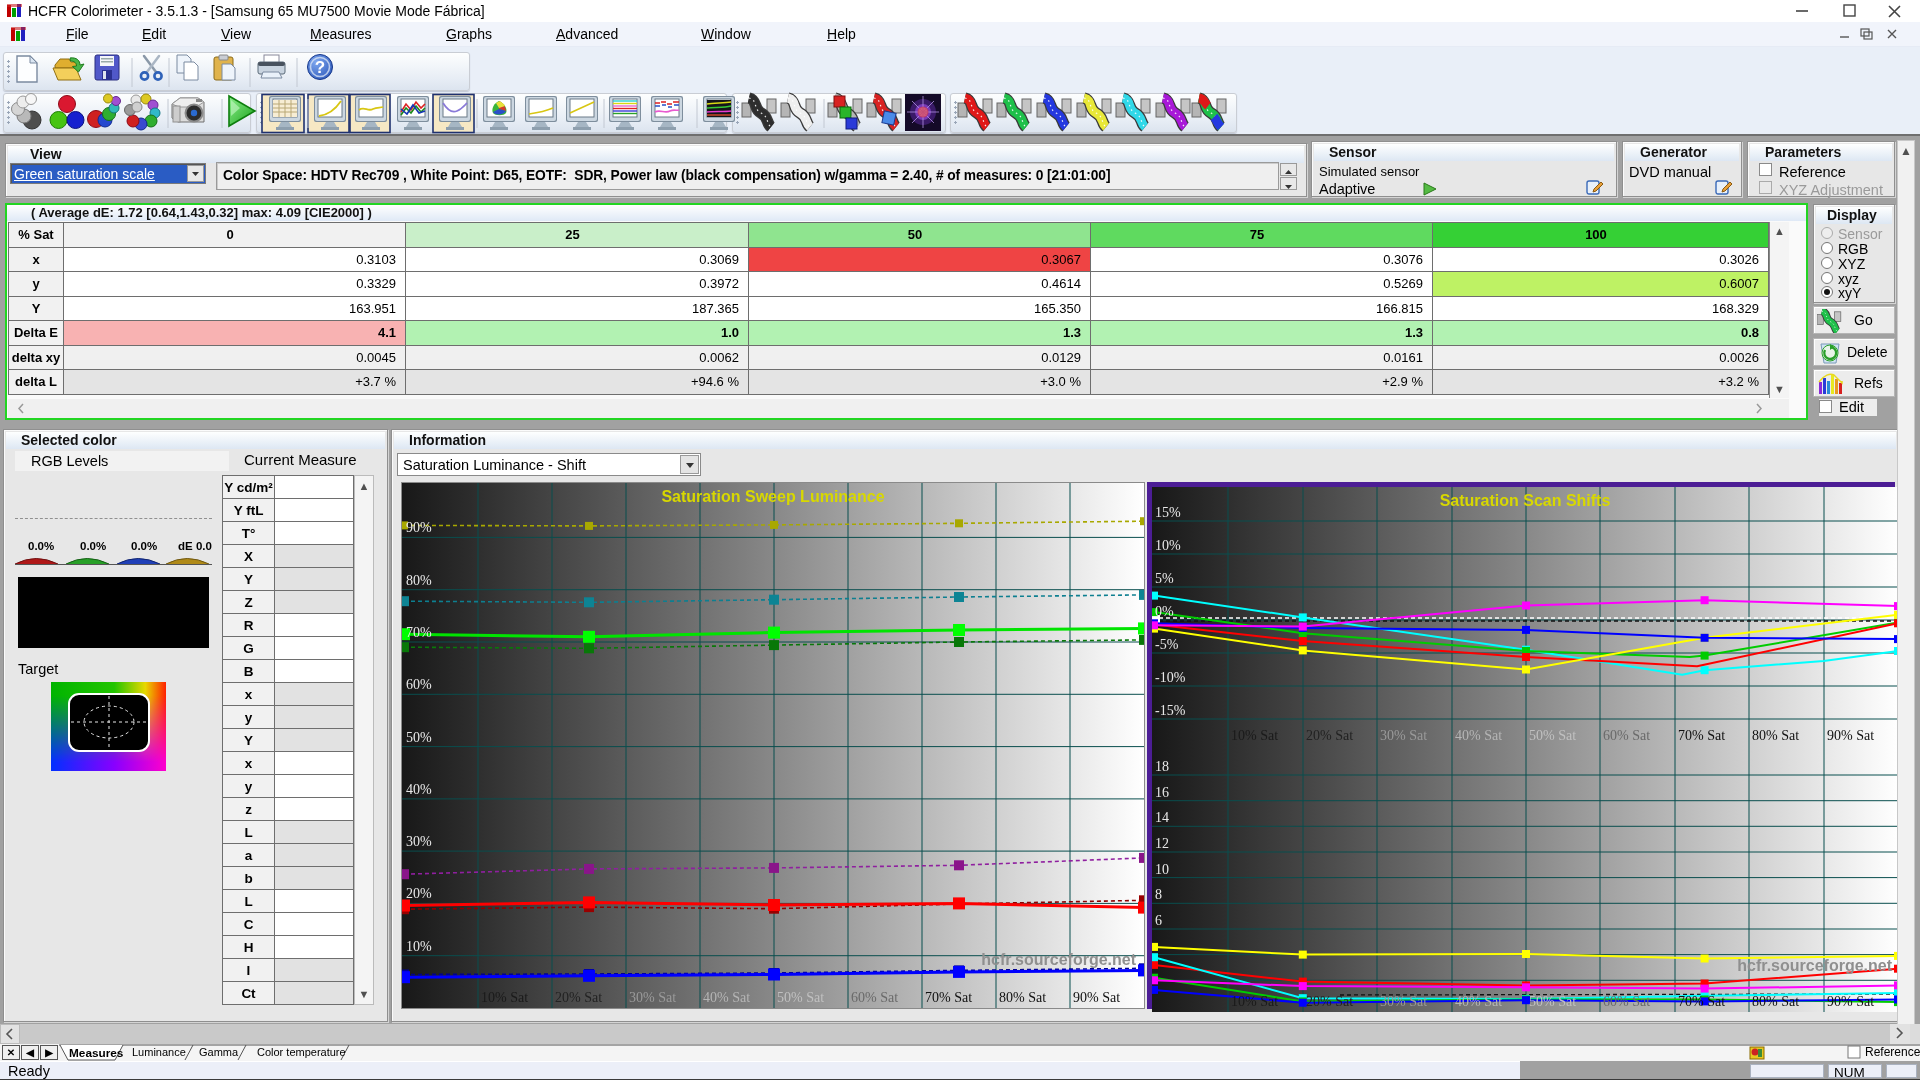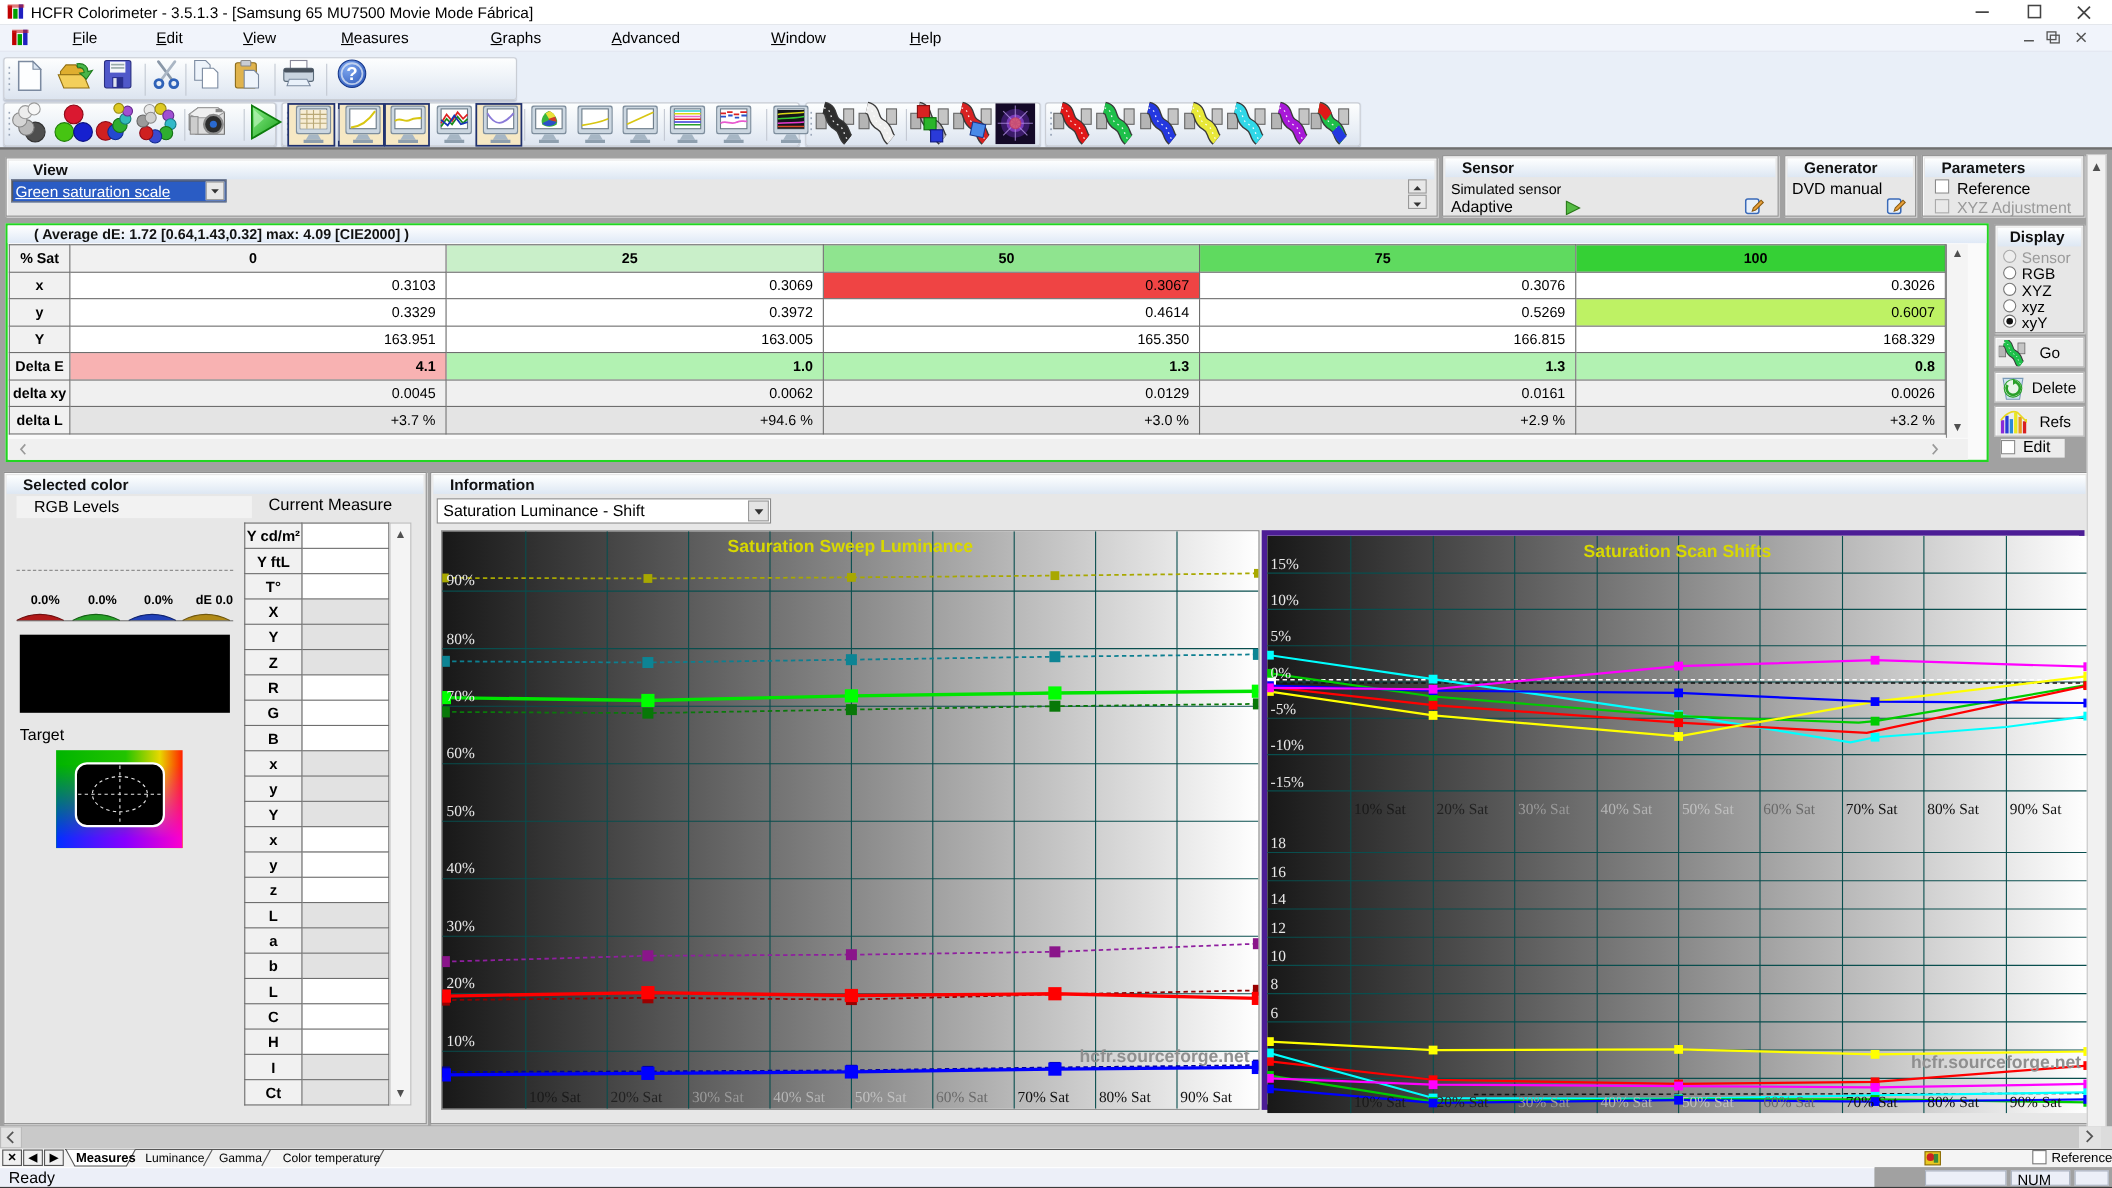--- a/index.html
+++ b/index.html
@@ -31,21 +31,21 @@
 table.meas td.lab { text-align:center; font-weight:bold; background:#f1f1f1; padding:0; }
 
 .sbtrack { position:absolute; background:#f1f1f1; }
 .arrow { position:absolute; font-size:11px; color:#505050; text-align:center; line-height:14px; width:100%; }
 
 .sidebtn { position:absolute; left:1813px; width:82px; height:28px; background:#ececec; border:1px solid #b5b5b5; box-shadow:inset 1px 1px 0 #fff; font-size:14px; color:#000; }
 .radio { position:absolute; width:12px; height:12px; border-radius:50%; background:#fff; border:1px solid #777; }
 
 #hscroll { left:0; top:1024px; width:1920px; height:20px; background:#c9c9c9; }
 #tabbar { left:0; top:1044px; width:1920px; height:17px; background:#f4f4f4; }
-#statusbar { left:0; top:1061px; width:1704px; height:19px; background:#eceff8; border-top:1px solid #fff;text-align:center; }
+#statusbar { left:0; top:1061px; width:1520px; height:19px; background:#eceff8; border-top:1px solid #fff;text-align:center; }
 .tabbtn { position:absolute; top:1px; width:18px; height:15px; border:1px solid #555; background:#f0f0f0; font-size:10px; text-align:center; line-height:14px; font-weight:bold; }
 .sunken { position:absolute; top:2px; height:14px; border:1px solid #aab2c0; background:#eceff8; }
 </style>
 </head>
 <body>
 <div id="win">
   <div id="titlebar" class="abs">
     <svg class="abs" style="left:6px;top:3px" width="17" height="16">
       <rect x="0" y="0" width="17" height="16" fill="#fff"></rect>
       <rect x="1" y="2" width="4" height="12" fill="#c00000"></rect>
@@ -351,20 +351,23 @@
     <div class="gbox" style="left:5px;top:9px;width:1302px;height:54px">
       <div class="gboxhead" style="padding-left:22px">View</div>
       <div class="abs" style="left:4px;top:19px;width:196px;height:21px;background:#2a5cc4;border:1px solid #7a7a7a;box-shadow:inset 1px 1px 0 #555;">
         <span class="abs" style="left:3px;top:2px;font-size:14px;color:#fff;text-decoration:underline;">Green saturation scale</span>
         <div class="abs" style="right:1px;top:1px;width:17px;height:17px;background:#e8e8e8;border:1px solid #999;">
           <svg width="15" height="15">
               <path d="M4 6 h7 l-3.5 4 z" fill="#333"></path>
             </svg>
         </div>
       </div>
+      <div class="abs" style="left:210px;top:18px;width:1063px;height:28px;background:#efefef;border:1px solid #9a9a9a;box-shadow:inset 1px 1px 0 #ccc;">
+        <span class="abs" style="left:6px;top:5px;font-size:13.8px;font-weight:bold;color:#000;white-space:nowrap;letter-spacing:-0.1px;">Color Space: HDTV Rec709 , White Point: D65, EOTF:&nbsp; SDR, Power law (black compensation) w/gamma = 2.40, # of measures: 0 [21:01:00]</span>
+      </div>
       <div class="abs" style="left:1274px;top:19px;width:17px;height:13px;background:#e8e8e8;border:1px solid #999"><svg width="15" height="11">
             <path d="M7.5 3 l3.5 4 h-7 z" fill="#333"></path>
           </svg></div>
       <div class="abs" style="left:1274px;top:33px;width:17px;height:13px;background:#e8e8e8;border:1px solid #999"><svg width="15" height="11">
             <path d="M7.5 8 l-3.5 -4 h7 z" fill="#333"></path>
           </svg></div>
     </div>
 
     <div class="gbox" style="left:1311px;top:7px;width:306px;height:56px">
       <div class="gboxhead">Sensor</div>
@@ -428,21 +431,21 @@
               <td class="lab">y</td>
               <td style="background:#fff">0.3329</td>
               <td style="background:#fff">0.3972</td>
               <td style="background:#fff">0.4614</td>
               <td style="background:#fff">0.5269</td>
               <td style="background:#bef264">0.6007</td>
             </tr>
         <tr>
               <td class="lab">Y</td>
               <td style="background:#fff">163.951</td>
-              <td style="background:#fff">163.005</td>
+              <td style="background:#fff">187.365</td>
               <td style="background:#fff">165.350</td>
               <td style="background:#fff">166.815</td>
               <td style="background:#fff">168.329</td>
             </tr>
         <tr>
               <td class="lab">Delta E</td>
               <td style="background:#f8b2b2;font-weight:bold">4.1</td>
               <td style="background:#b2f2b2;font-weight:bold">1.0</td>
               <td style="background:#b2f2b2;font-weight:bold">1.3</td>
               <td style="background:#b2f2b2;font-weight:bold">1.3</td>

